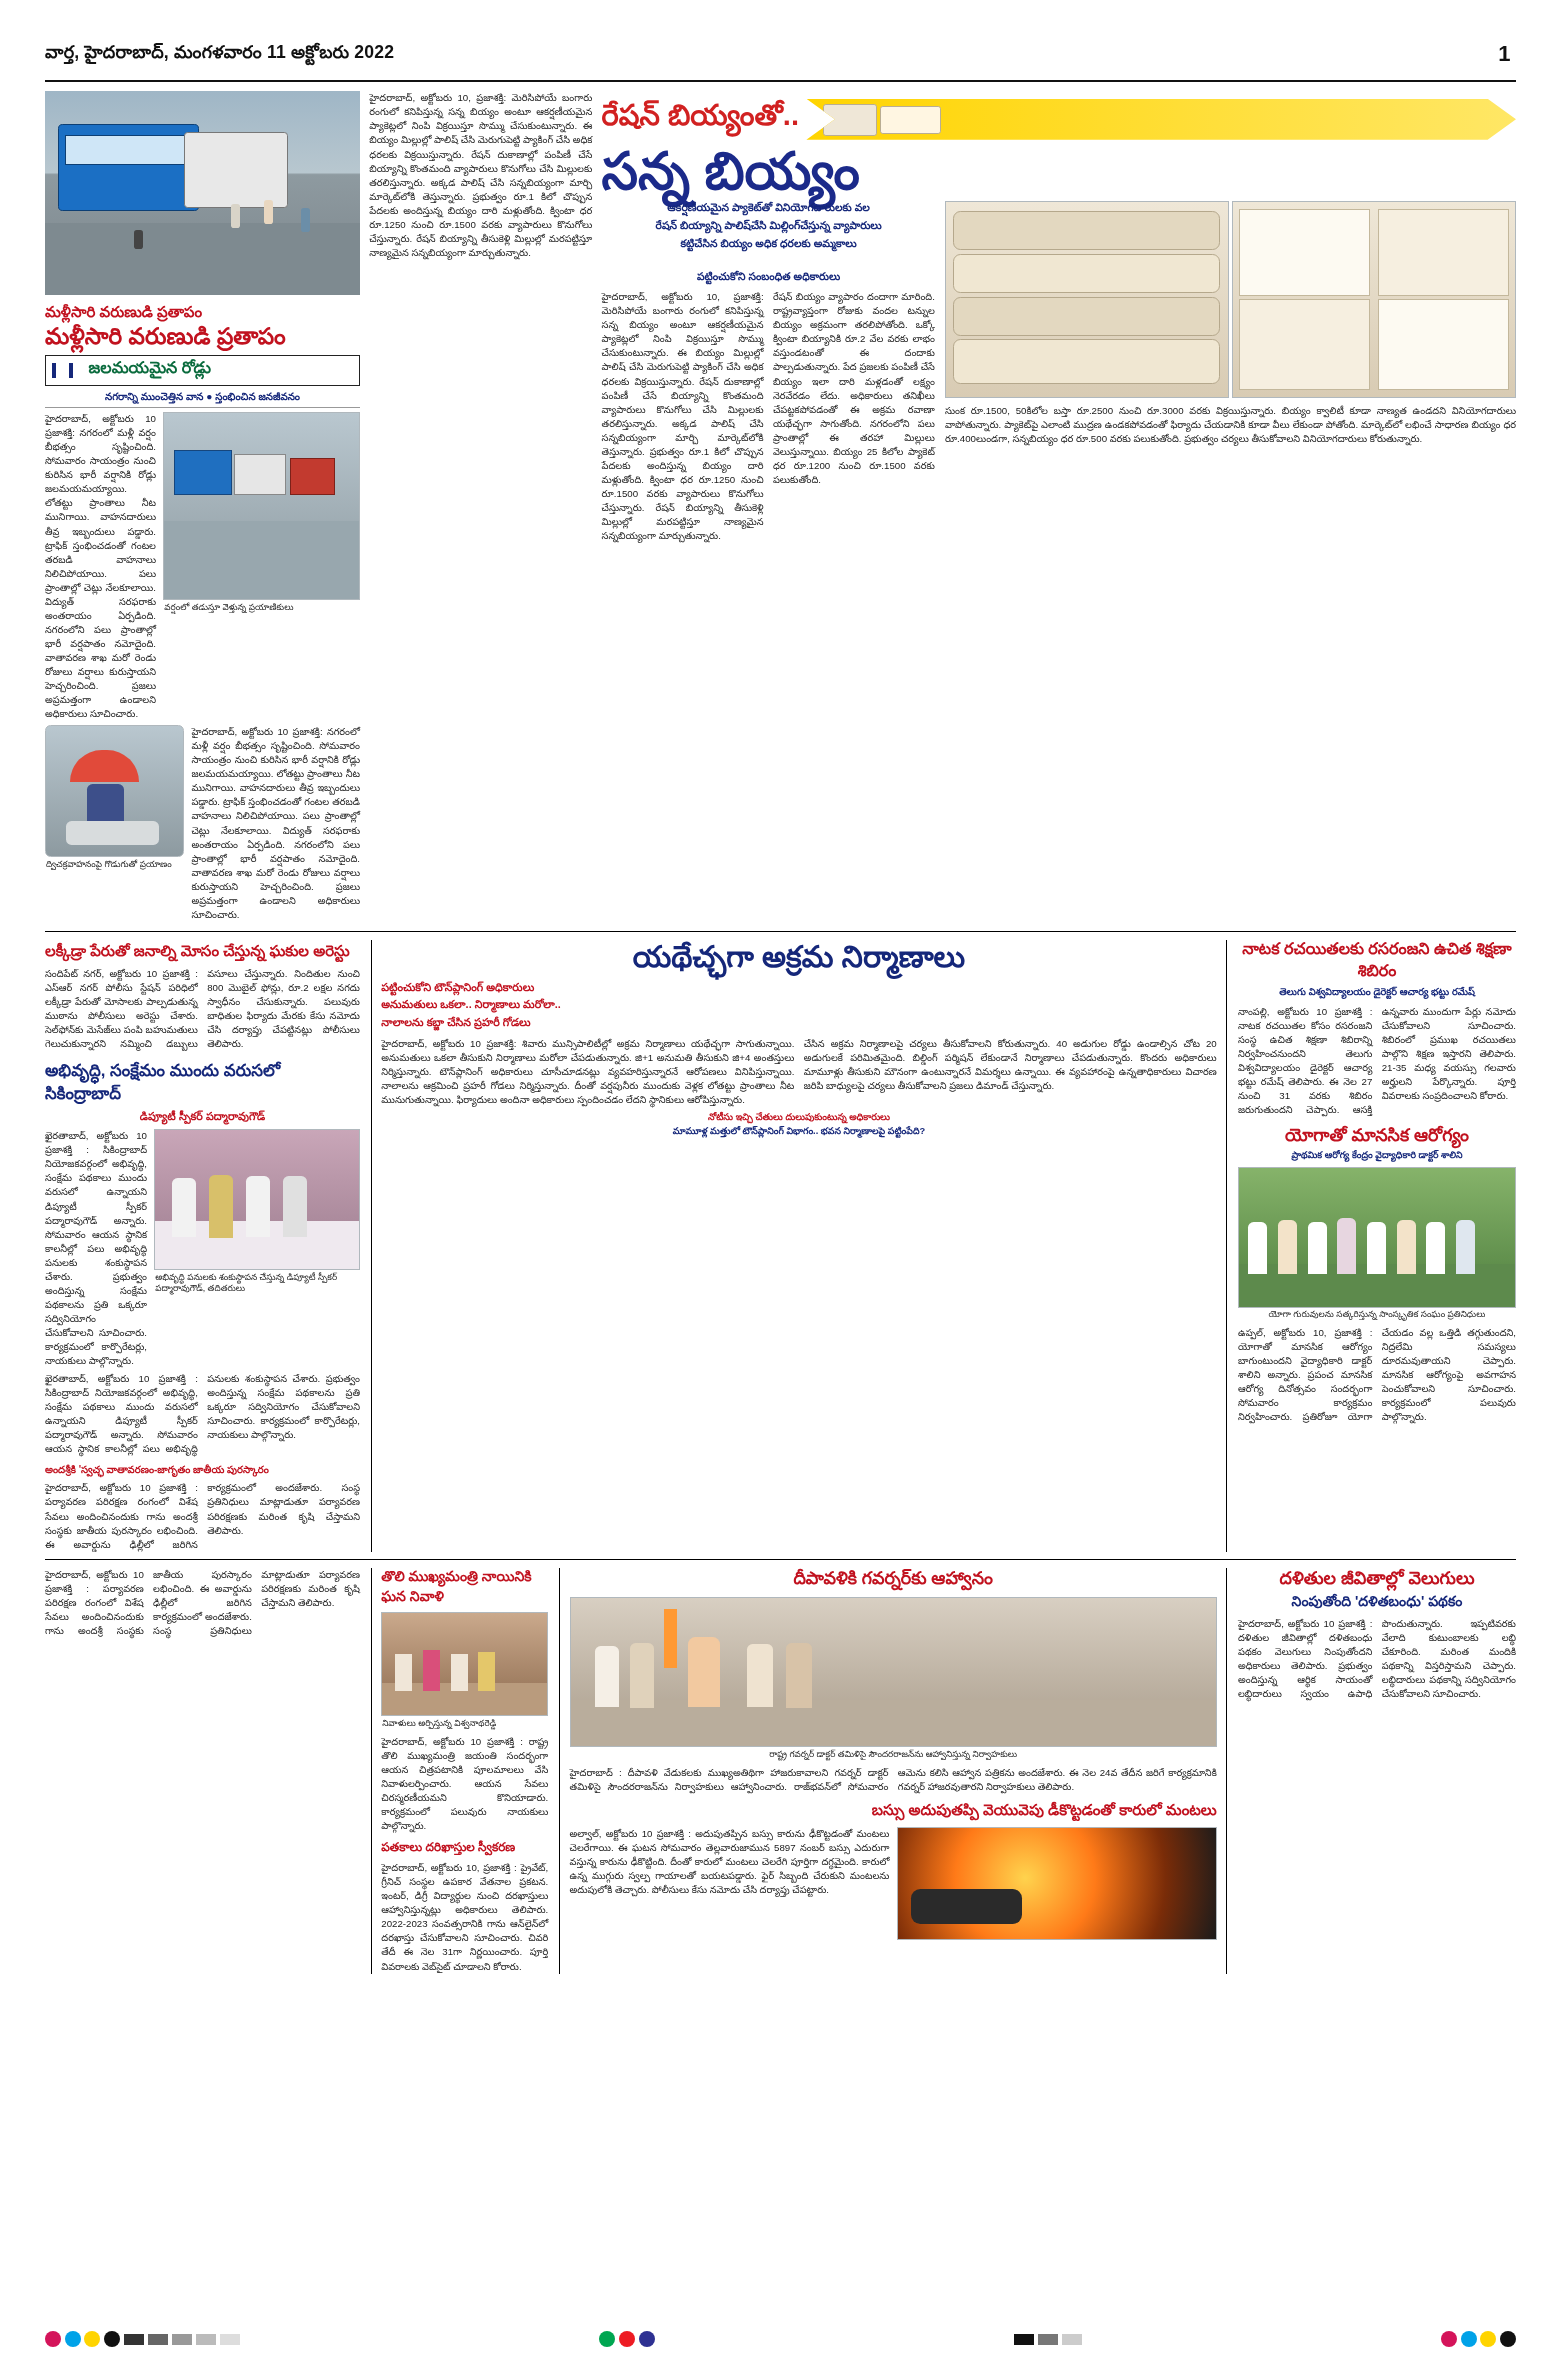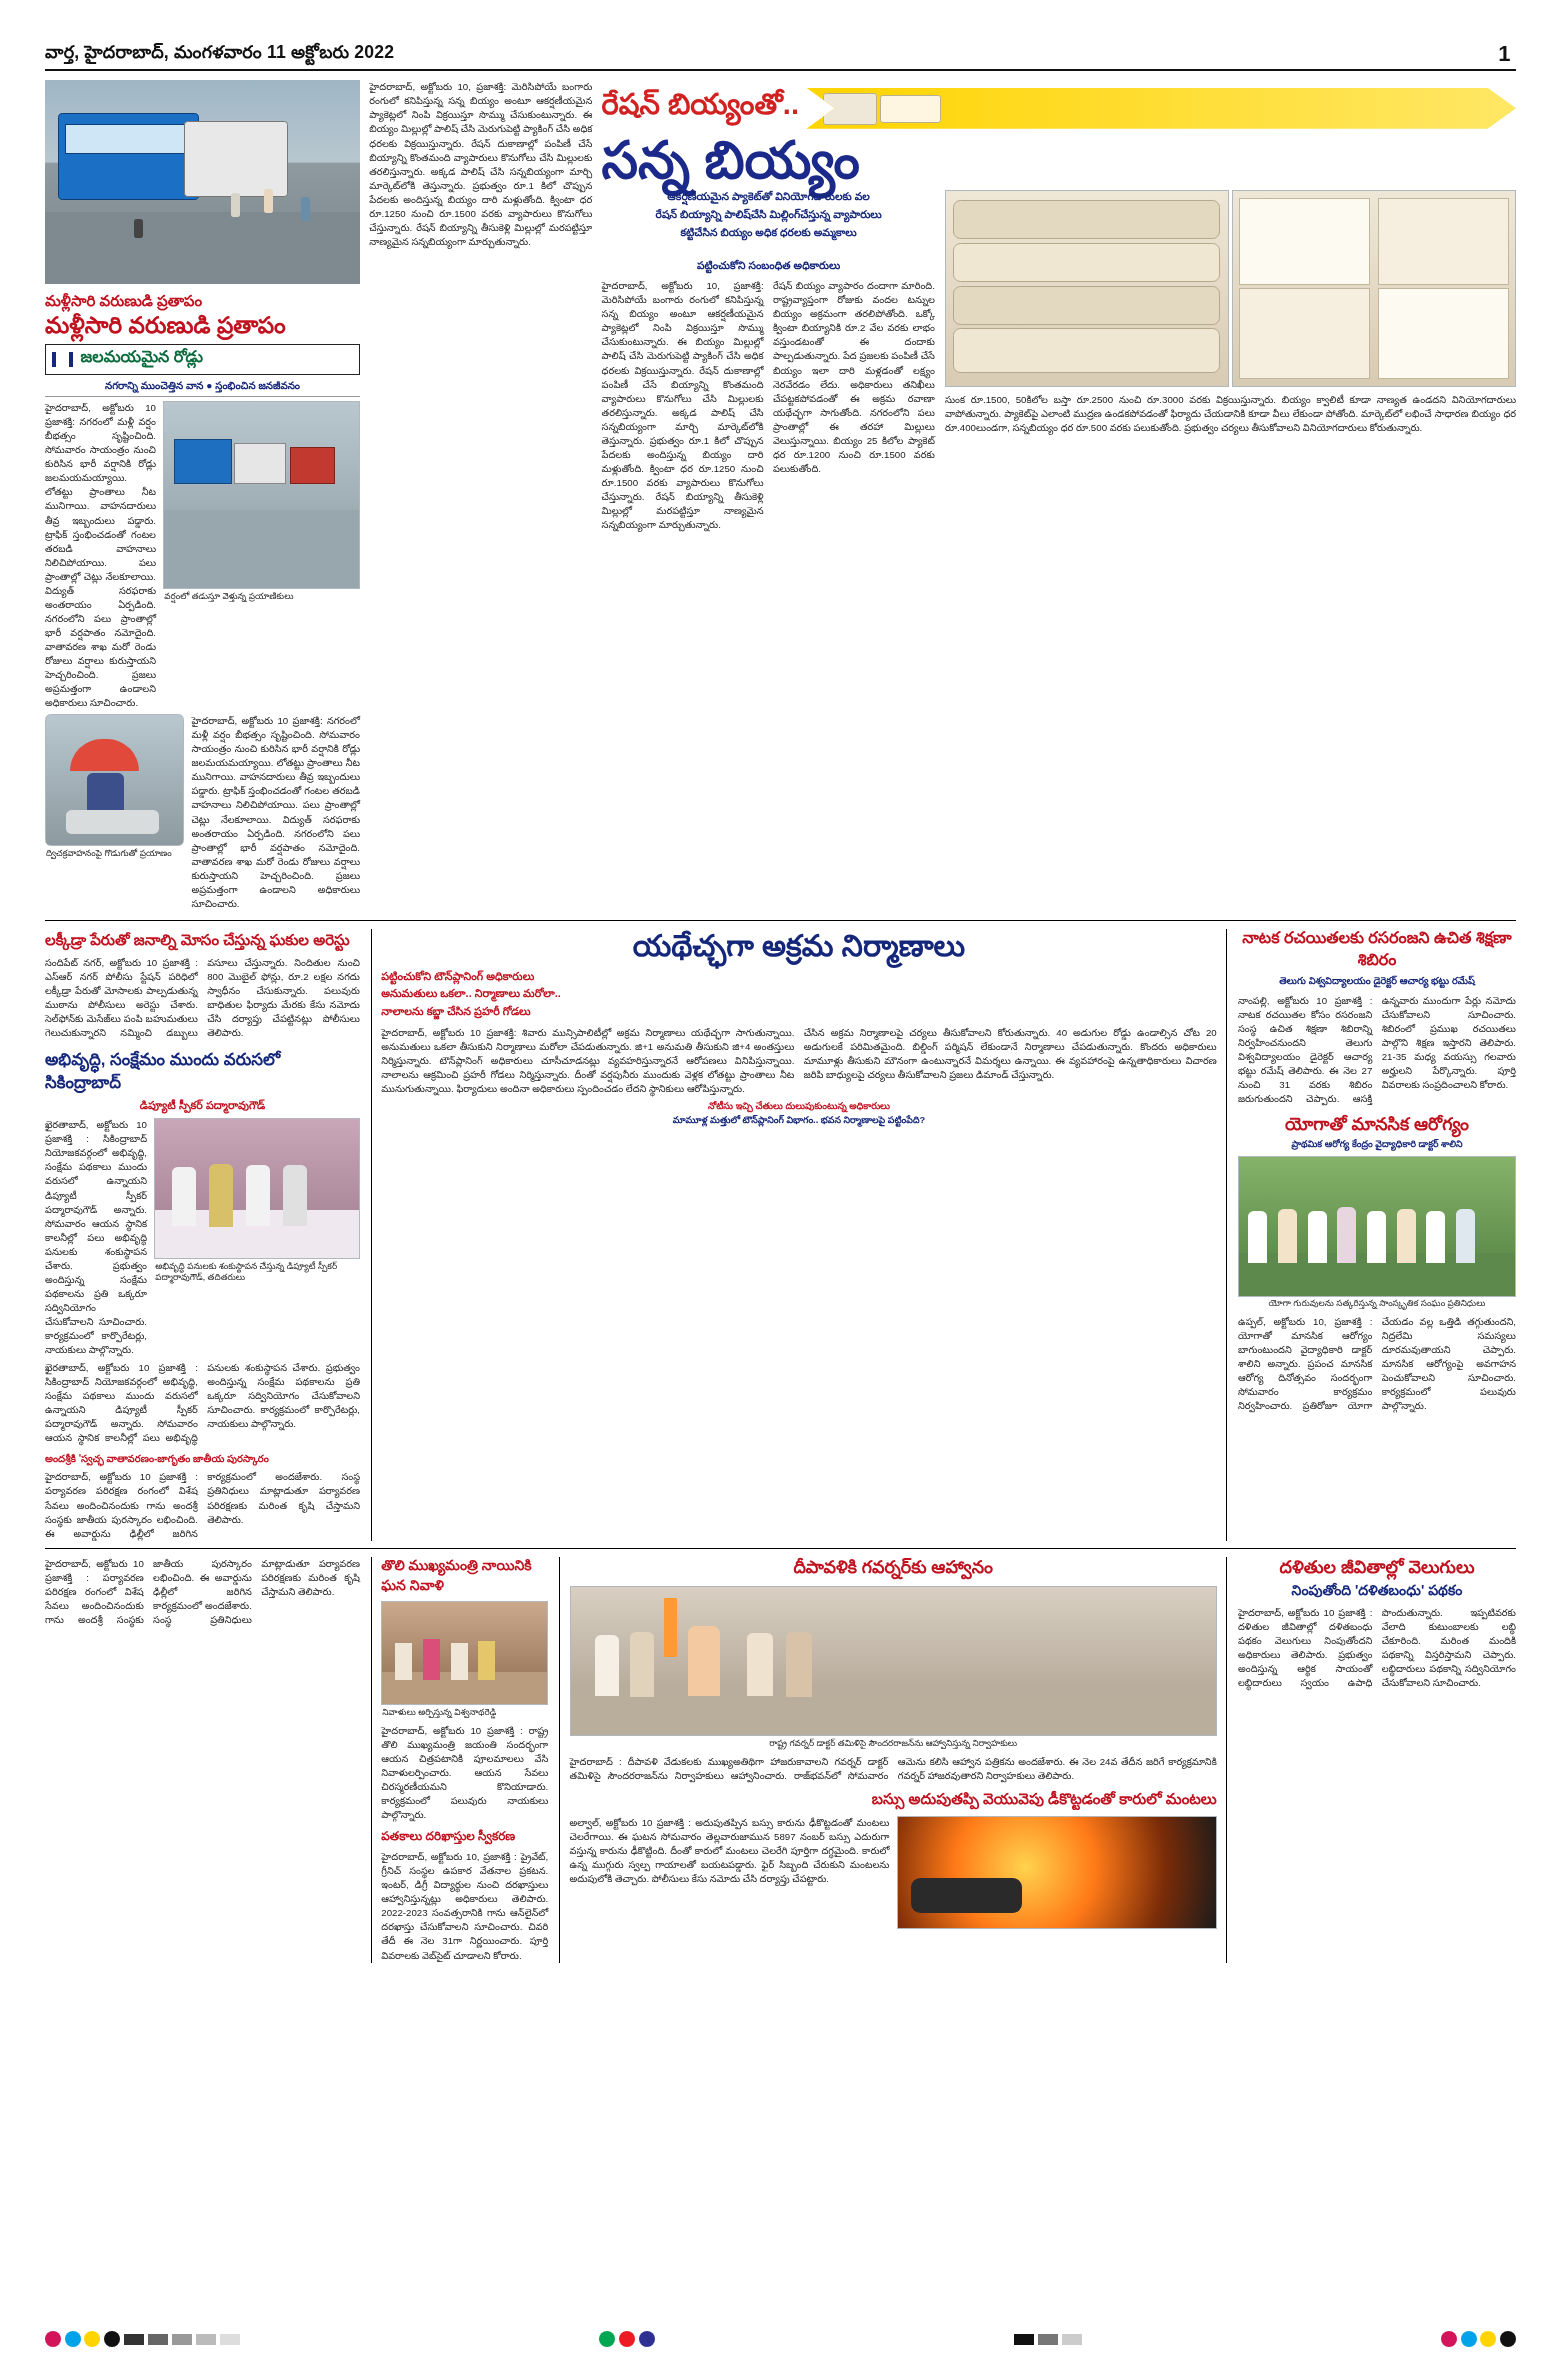--- a/index.html
+++ b/index.html
@@ -5,21 +5,21 @@
   html,body{margin:0;padding:0;background:#8a8a8a;}
   body{font-family:"Liberation Sans", sans-serif;}
   .page{
     width:1561px;height:2375px;background:#fff;position:relative;overflow:hidden;
     box-sizing:border-box;padding:0;
   }
   .inner{position:absolute;left:45px;top:41px;right:45px;bottom:28px;}
 
   
   .topbar{display:flex;align-items:center;justify-content:space-between;
-    border-bottom:2.8px solid #111;padding-bottom:2px;}
+    border-bottom:2.8px solid #111;padding-bottom:13px;}
   .topbar .dateline{font-weight:bold;font-size:17.6px;color:#111;letter-spacing:0.2px;}
   .topbar .pageno{font-weight:bold;font-size:22px;color:#111;padding-right:5.6px;}
   .body-txt{font-size:9.7px;line-height:1.45;text-align:justify;color:#1a1a1a;}
 
   
   .rowA{display:flex;gap:9.3px;margin-top:9.3px;}
   .colA1{width:315px;}
   .colA2{width:223px;}
   .colA3{flex:1;}
 
@@ -90,21 +90,21 @@
         <div class="bus2"></div>
         <div class="ped" style="left:186px;top:113px;"></div>
         <div class="ped" style="left:219px;top:109px;background:#e9d7c0;"></div>
         <div class="ped" style="left:256px;top:117px;background:#6b8ea8;"></div>
         <div class="ped" style="left:89px;top:139px;background:#444;height:18.6px;"></div>
       </div>
 
       <div style="margin-top:7.4px;" class="h-red" style2="">మళ్లీసారి వరుణుడి ప్రతాపం</div>
       <div style="font-size:23px;font-weight:bold;color:#c1121f;line-height:1.1;">మళ్లీసారి వరుణుడి ప్రతాపం</div>
 
-      <div class="box" style="margin-top:5.6px;display:flex;align-items:center;gap:8px;padding:3.7px 5.6px;background:#fff;">
+      <div class="box" style="margin-top:5.6px;display:flex;align-items:center;gap:16px;padding:3.7px 5.6px;background:#fff;">
         <span style="display:inline-block;width:13px;height:15px;border-left:4.6px solid #15277a;border-right:4.6px solid #15277a;"></span>
         <span style="font-size:16px;" class="h-green">జలమయమైన రోడ్లు</span>
       </div>
 
       <div style="font-size:10.2px;font-weight:bold;color:#15277a;text-align:center;margin:4.6px 0 3.7px 0;border-bottom:0.9px solid #999;padding-bottom:2.8px;">నగరాన్ని ముంచెత్తిన వాన ● స్తంభించిన జనజీవనం</div>
 
       <div style="display:flex;gap:7.4px;">
         <div class="body-txt" style="width:111px;">హైదరాబాద్, అక్టోబరు 10 ప్రజాశక్తి: నగరంలో మళ్లీ వర్షం బీభత్సం సృష్టించింది. సోమవారం సాయంత్రం నుంచి కురిసిన భారీ వర్షానికి రోడ్లు జలమయమయ్యాయి. లోతట్టు ప్రాంతాలు నీట మునిగాయి. వాహనదారులు తీవ్ర ఇబ్బందులు పడ్డారు. ట్రాఫిక్ స్తంభించడంతో గంటల తరబడి వాహనాలు నిలిచిపోయాయి. పలు ప్రాంతాల్లో చెట్లు నేలకూలాయి. విద్యుత్ సరఫరాకు అంతరాయం ఏర్పడింది. నగరంలోని పలు ప్రాంతాల్లో భారీ వర్షపాతం నమోదైంది. వాతావరణ శాఖ మరో రెండు రోజులు వర్షాలు కురుస్తాయని హెచ్చరించింది. ప్రజలు అప్రమత్తంగా ఉండాలని అధికారులు సూచించారు.</div>
         <div style="flex:1;">
           <div class="pic grad-street" style="height:186px;">

